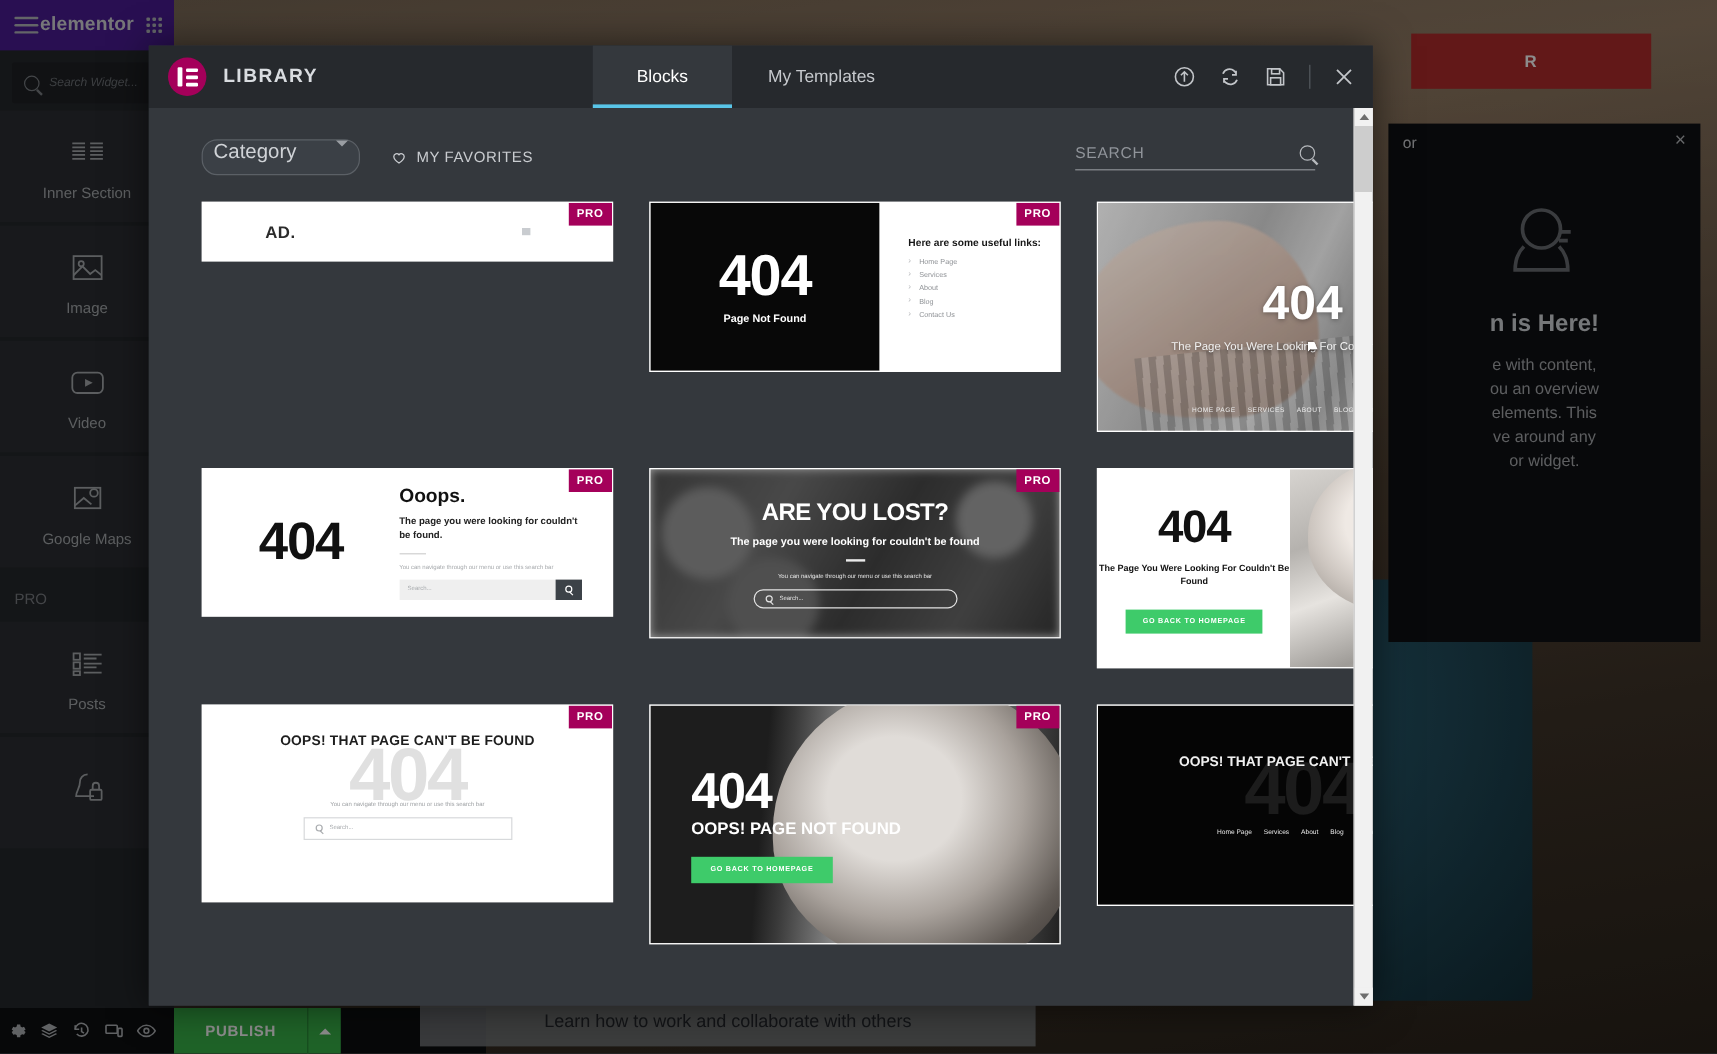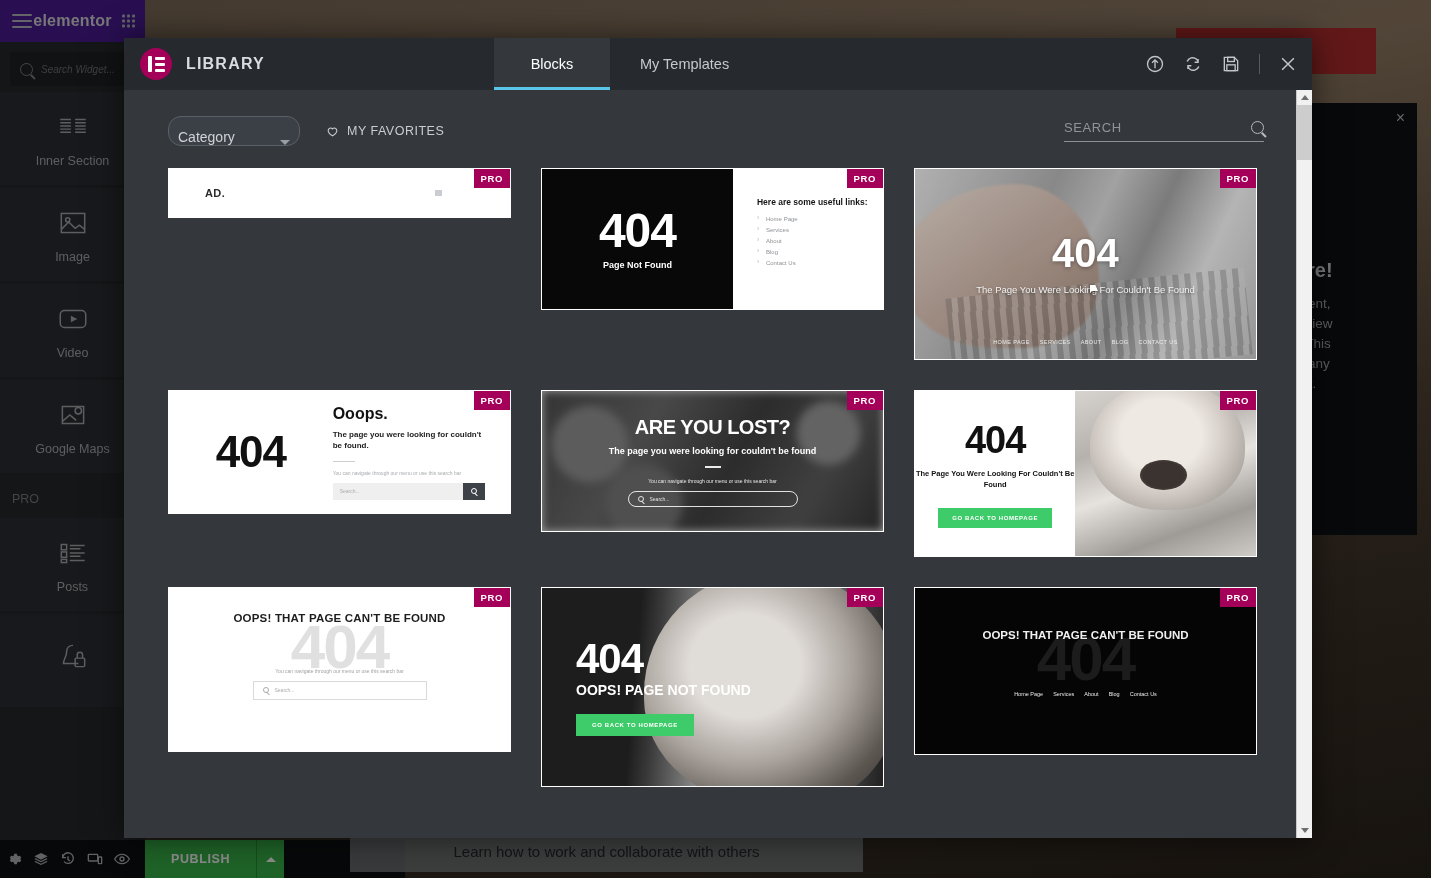--- a/index.html
+++ b/index.html
@@ -119,21 +119,21 @@
   
   .learn-banner {
     position: absolute; left: 350px; bottom: 6px; width: 513px; height: 42px;
     background: rgba(120,123,126,.85); display:flex;align-items:center;justify-content:center;
     color:#23262a; font-size: 15px; z-index: 3;
   }
 
   
   .dim { position:absolute; inset:0; background: rgba(0,0,0,.45); z-index: 5; }
   .modal {
-    position: absolute; left: 124px; top: 38px; width: 1188px; height: 800px;
+    position: absolute; left: 124px; top: 38px; width: 1020px; height: 800px;
     background: #34383d; z-index: 6; display:flex; flex-direction: column;
     box-shadow: 0 0 30px rgba(0,0,0,.55);
   }
   .modal-head {
     height: 52px; background: #26292d; display: flex; align-items: stretch; flex: none;
     position: relative;
   }
   .mh-brand { display:flex; align-items:center; gap: 14px; padding-left: 16px; width: 370px; }
   .el-logo {
     width: 32px; height: 32px; border-radius: 50%; background: #a4005a;
@@ -159,22 +159,22 @@
   .mh-actions .ic { width: 20px; height: 20px; color:#c2c5c9; cursor:pointer; }
   .mh-actions .ic svg { width:100%;height:100%;display:block;}
   .mh-sep { width:1px; height:20px; background:#555a60; }
 
   .modal-body { flex:1; background:#34383d; position:relative; overflow:hidden; }
   .toolbar {
     display:flex; align-items:center; padding: 26px 48px 0 44px; gap: 0;
   }
   .cat-select {
     width: 132px; height: 30px; border:1px solid #5b6066; border-radius: 13px;
-    background: #3b4046; color:#d0d3d7; font-size: 14px;
-    display:flex;align-items:flex-end;justify-content:space-between; padding: 0 9px; cursor:pointer;
+    background: #3b4046; color:#d0d3d7; font-size: 17px;
+    display:flex;align-items:flex-start;justify-content:space-between; padding: 0 9px; cursor:pointer;
   }
   .cat-select .car { width:0;height:0;border-left:5px solid transparent;border-right:5px solid transparent;border-top:5px solid #9a9ea3;}
   .favs { display:flex;align-items:center;gap:8px; margin-left: 26px; color:#c9ccd0; font-size:12.5px; letter-spacing:.5px; cursor:pointer;}
   .heart { width:13px;height:13px;color:#c9ccd0; }
   .heart svg{width:100%;height:100%;display:block;}
   .search-box {
     margin-left:auto; width: 200px; border-bottom: 1px solid #8c9095;
     display:flex; align-items:center; padding-bottom: 6px; gap: 6px;
   }
   .search-box input {
@@ -195,21 +195,21 @@
     cursor:pointer; overflow:hidden;
   }
   .pro-badge {
     position:absolute; top:0; right:0; background:#a4005a; color:#fff;
     font-size: 9.5px; font-weight: bold; letter-spacing: .6px; padding: 4px 7px; z-index: 5;
   }
 
   
   .th { position:relative; width:100%; }
   .th-ad { height: 48px; background:#fff; display:flex; align-items:center; }
-  .th-ad .adtxt { color:#2b2b2b; font-size: 11px; font-weight:bold; margin-left:36px; letter-spacing:.4px;}
+  .th-ad .adtxt { color:#2b2b2b; font-size: 14px; font-weight:bold; margin-left:52px; letter-spacing:.4px;}
   .th-ad .addot { position:absolute; right: 68px; top: 50%; transform:translateY(-50%); width:7px;height:6px;background:#c9ccd0;}
 
   .th-split { display:flex; height: 140px; }
   .th-split .left {
     flex: 0 0 56%; background:#080808; display:flex;flex-direction:column;
     align-items:center;justify-content:center; gap: 6px;
   }
   .th-split .left .big { color:#fff; font-size: 48px; font-weight:bold; line-height:.95; letter-spacing:-1px;}
   .th-split .left .sub { color:#fff; font-size: 9px; font-weight:bold; }
   .th-split .right { flex:1; background:#fff; padding: 28px 0 0 24px; }

